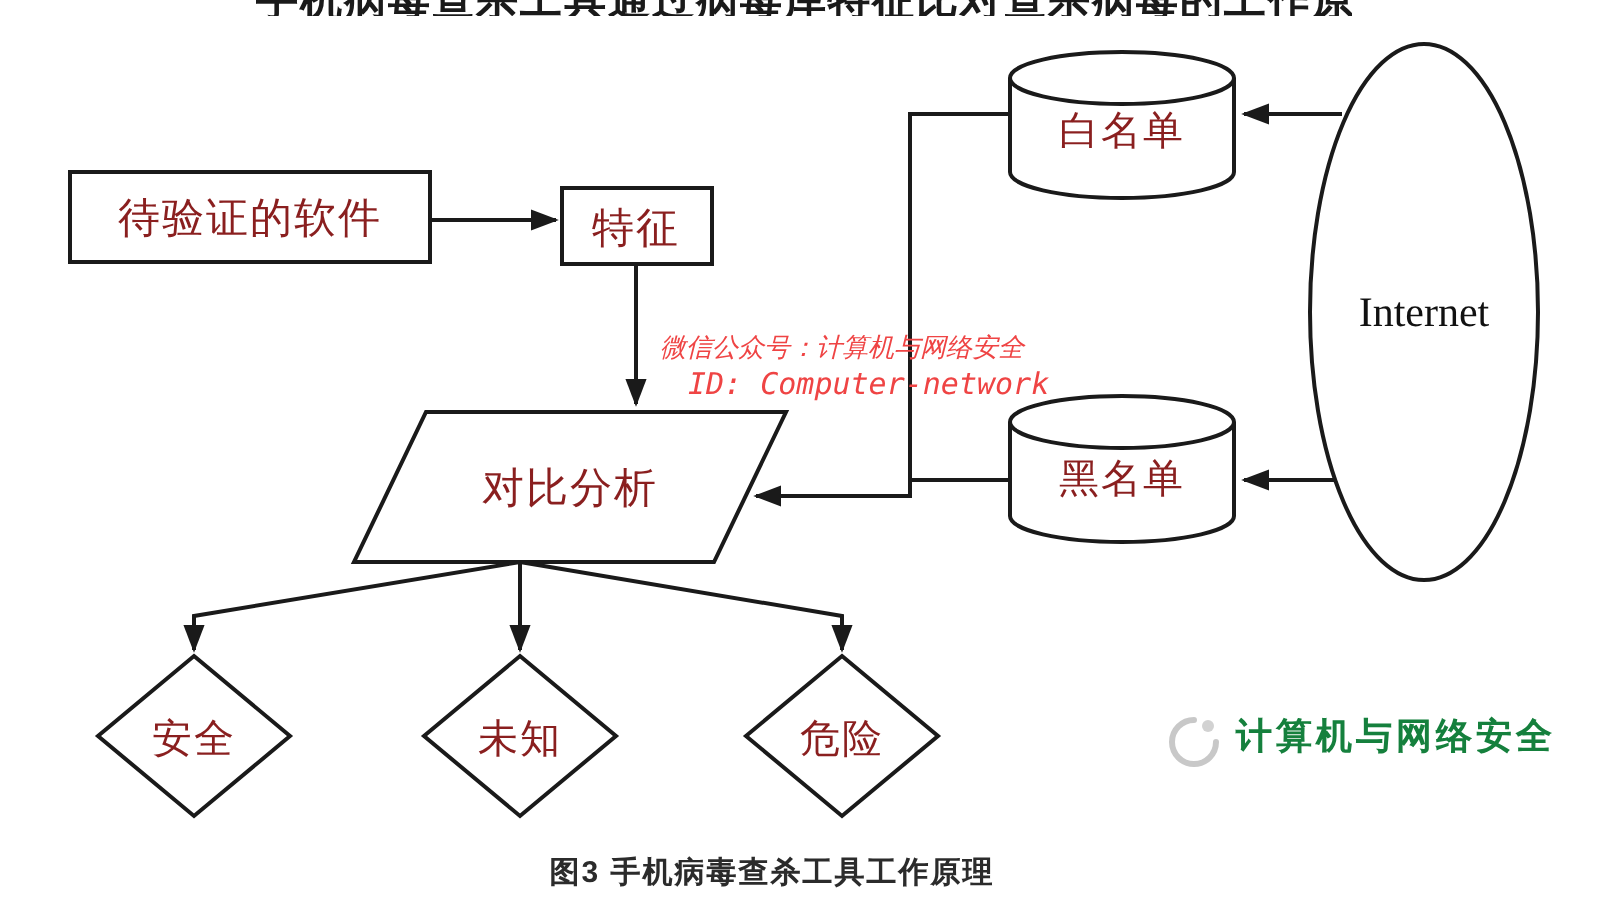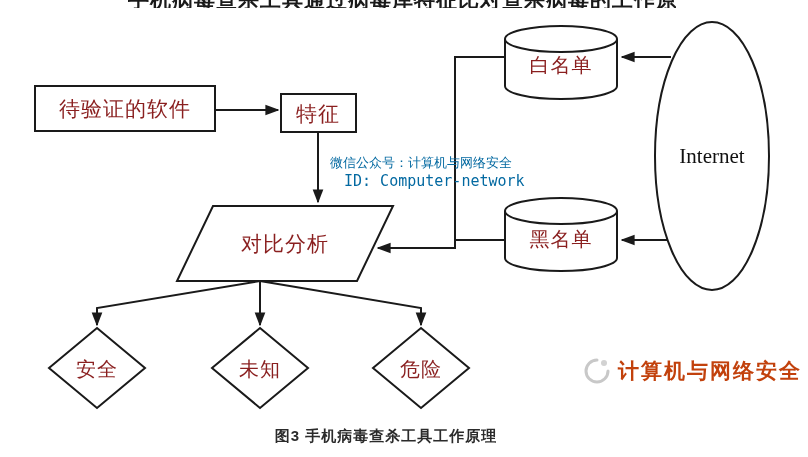--- a/index.html
+++ b/index.html
@@ -13,25 +13,25 @@
 
   .node-label { fill:#8a1f1f; font-family:"Liberation Serif", serif; font-size:21px;
                 text-anchor:middle; letter-spacing:1px; }
   .node-label.small { font-size:20px; }
   .internet-label { fill:#111111; font-family:"Liberation Serif", serif; font-size:21px; text-anchor:middle; }
 
   .top-crop { position:absolute; left:128px; top:0; width:548px; height:8px; overflow:hidden; }
   .top-crop span { display:block; margin-top:-14px; font-size:21px; font-weight:bold; color:#1a1a1a;
                    letter-spacing:1px; white-space:nowrap; font-family:"Liberation Serif", serif; }
 
-  .wm-center { position:absolute; left:330px; top:154px; color:#0369a1; font-size:13px; line-height:18px; }
+  .wm-center { position:absolute; left:330px; top:165px; color:#ef4444; font-size:13px; line-height:18px;font-style:italic; }
   .wm-center .wm-id { font-family:"DejaVu Sans Mono", monospace; font-size:15px; padding-left:14px; }
 
-  .wm-corner { position:absolute; left:582px; top:356px; display:flex; align-items:center; gap:6px;
-               color:#c2410c; font-size:21px; font-weight:bold; letter-spacing:2px; }
+  .wm-corner { position:absolute; left:582px; top:356px; display:flex; gap:6px;
+               color:#15803d; font-size:18px; font-weight:bold; letter-spacing:2px; }
 
   .caption { position:absolute; left:0; top:427px; width:772px; text-align:center;
              font-size:15px; font-weight:bold; color:#2b2b2b; letter-spacing:1px; }
 </style>
 </head>
 <body>
 
 <div class="canvas">
 
   <div class="top-crop">

